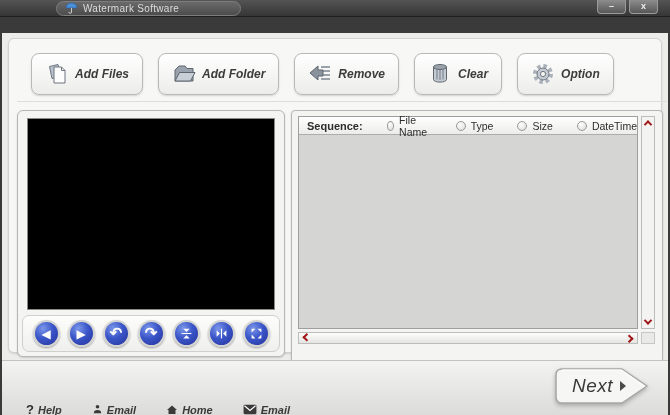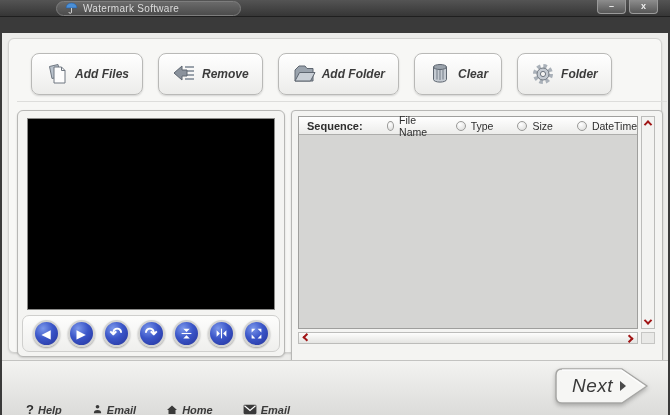--- a/index.html
+++ b/index.html
@@ -174,57 +174,57 @@
               <path d="M4.5 4.5 L13 2.5 L15.5 14.5 L7 16.5 Z" fill="#b9c2cc" stroke="#6e7680" stroke-width="1"></path>
               <path d="M9 5 h7.5 l3.5 3.5 V21 H9 z" fill="#fdfdfd" stroke="#6e7680" stroke-width="1"></path>
               <path d="M16.5 5 v3.5 h3.5" fill="none" stroke="#6e7680" stroke-width="1"></path>
             </svg>
           </span>
           <span class="tb-label">Add Files</span>
         </div>
         <div class="tb-btn">
           <span style="display:flex;">
             <svg width="24" height="24" viewBox="0 0 24 24">
+              <path d="M3 8 l4 -4 h6 l2 2.5 h6 V19 H3 z" fill="#9aa3ad" stroke="#5e6670" stroke-width="1"></path>
+              <path d="M3 19 l4.5 -8.5 H23 L18.5 19 z" fill="#c9cfd6" stroke="#5e6670" stroke-width="1"></path>
+            </svg>
+          </span>
+          <span class="tb-label">Add Folder</span>
+        </div>
+        <div class="tb-btn">
+          <span style="display:flex;">
+            <svg width="24" height="24" viewBox="0 0 24 24">
               <rect x="13" y="4" width="9" height="2" fill="#9aa2ab"></rect>
               <rect x="13" y="8" width="9" height="2" fill="#9aa2ab"></rect>
               <rect x="13" y="12" width="9" height="2" fill="#9aa2ab"></rect>
               <rect x="13" y="16" width="9" height="2" fill="#9aa2ab"></rect>
               <polygon points="2,11 10,4 10,8 15,8 15,14 10,14 10,18" fill="#8a929c" stroke="#5e6670" stroke-width="1"></polygon>
             </svg>
           </span>
           <span class="tb-label">Remove</span>
         </div>
         <div class="tb-btn">
           <span style="display:flex;">
             <svg width="24" height="24" viewBox="0 0 24 24">
-              <path d="M3 8 l4 -4 h6 l2 2.5 h6 V19 H3 z" fill="#9aa3ad" stroke="#5e6670" stroke-width="1"></path>
-              <path d="M3 19 l4.5 -8.5 H23 L18.5 19 z" fill="#c9cfd6" stroke="#5e6670" stroke-width="1"></path>
-            </svg>
-          </span>
-          <span class="tb-label">Add Folder</span>
-        </div>
-        <div class="tb-btn">
-          <span style="display:flex;">
-            <svg width="24" height="24" viewBox="0 0 24 24">
               <path d="M5.5 5 v12.5 a6.5 2.6 0 0 0 13 0 V5" fill="#c5cbd2" stroke="#5e6670" stroke-width="1"></path>
               <path d="M9 7.5 v10 M12 8 v10 M15 7.5 v10" stroke="#8a929c" stroke-width="1.4" fill="none"></path>
               <ellipse cx="12" cy="5" rx="6.5" ry="2.5" fill="#9aa2ab" stroke="#5e6670" stroke-width="1"></ellipse>
             </svg>
           </span>
           <span class="tb-label">Clear</span>
         </div>
         <div class="tb-btn">
           <span style="display:flex;">
             <svg width="24" height="24" viewBox="0 0 24 24">
               <circle cx="12" cy="12" r="8" fill="none" stroke="#aab1b9" stroke-width="4" stroke-dasharray="3.5 2.8"></circle>
               <circle cx="12" cy="12" r="6" fill="#c4cad1" stroke="#6e7680" stroke-width="1"></circle>
               <circle cx="12" cy="12" r="2.6" fill="#f4f4f2" stroke="#6e7680" stroke-width="1"></circle>
             </svg>
           </span>
-          <span class="tb-label">Folder</span>
+          <span class="tb-label">Option</span>
         </div>
       </div>
 
       <div class="preview-panel">
         <div class="preview-screen"></div>
         <div class="preview-controls">
           <div class="round-btn">
             <span class="glyph-arrow">◀</span>
           </div>
           <div class="round-btn">

